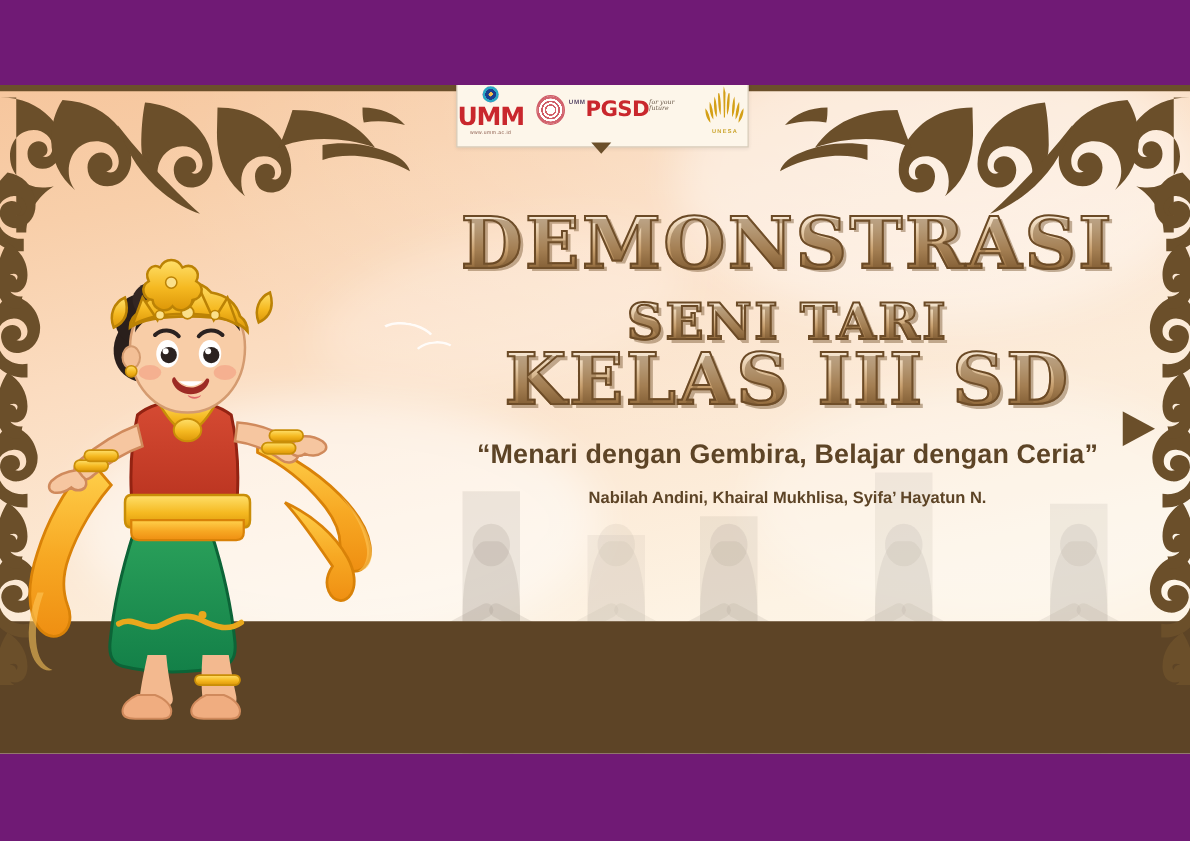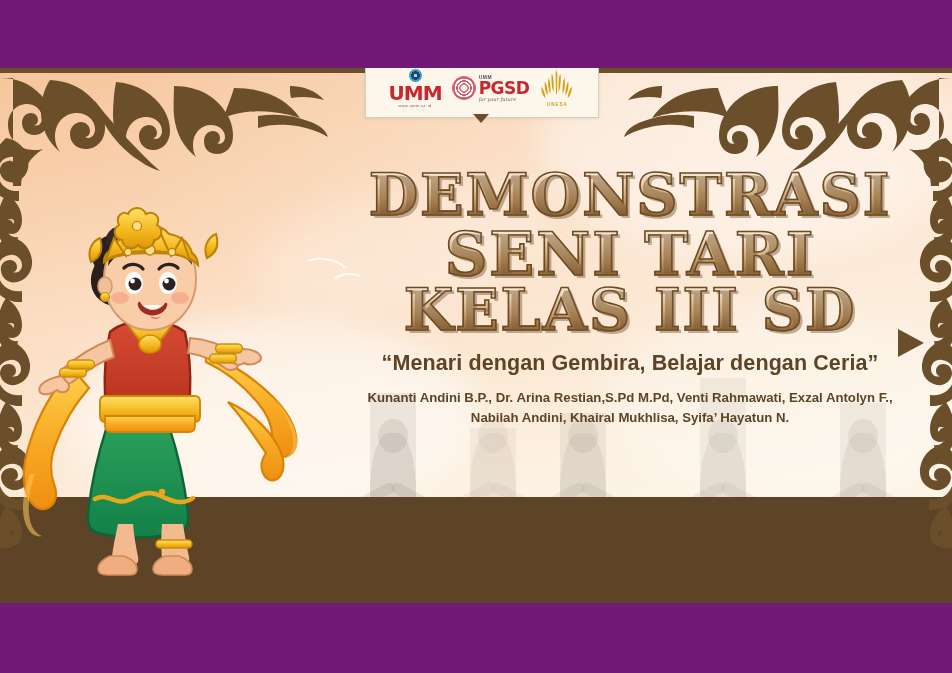--- a/index.html
+++ b/index.html
@@ -69,21 +69,21 @@
   .umm-mark{width:13px;height:13px;border-radius:50%;
     background:radial-gradient(circle at 50% 50%,#f2c14e 0 18%,#1b3f8f 19% 46%,#2aa7c4 47% 70%,#7b3f9d 71% 100%);
     margin-bottom:1px;}
   .umm-txt{font-family:"DejaVu Sans",sans-serif;font-weight:bold;font-size:20px;color:#c9272d;letter-spacing:-1px;}
   .umm-url{font-family:"Liberation Sans",sans-serif;font-size:4px;color:#8a5a4a;letter-spacing:.4px;margin-top:1px;}
 
   .pgsd-wrap{display:flex;align-items:center;gap:3px;}
   .pgsd-seal{width:22px;height:22px;border-radius:50%;
     background:radial-gradient(circle,#fff 0 22%,#d4606a 23% 30%,#fff 31% 40%,#cf5b66 41% 49%,#fff 50% 60%,#d26570 61% 72%,#fff 73% 82%,#cf5b66 83% 100%);
     border:1px solid #cf5b66;}
-  .pgsd-txt{display:flex;flex-direction:column;line-height:1;}
+  .pgsd-txt{display:flex;flex-direction:row;line-height:1;}
   .pgsd-umm{font-size:5px;font-weight:bold;color:#5a4a6a;letter-spacing:.5px;}
   .pgsd-main{font-family:"DejaVu Sans",sans-serif;font-size:17px;font-weight:bold;color:#c9272d;letter-spacing:-.5px;}
   .pgsd-sub{font-family:"DejaVu Serif",serif;font-style:italic;font-size:5px;color:#6b5a4a;}
 
   .unesa-wrap{display:flex;flex-direction:column;align-items:center;line-height:1;}
   .unesa-txt{font-size:4.5px;font-weight:bold;color:#c9a227;letter-spacing:1px;margin-top:1px;}
 
   
   #headline{position:absolute;left:330px;top:100px;width:600px;text-align:center;}
   .hl{
@@ -94,21 +94,21 @@
     color:#c9a479;
     background:linear-gradient(180deg,#fbf0e2 0%,#e8cfae 28%,#c79f6e 58%,#8a6336 88%);
     -webkit-background-clip:text;background-clip:text;
     -webkit-text-fill-color:transparent;
     -webkit-text-stroke:1.6px #6b4a26;
     paint-order:stroke fill;
     text-shadow:3px 3px 0 rgba(120,86,48,.45);
     margin:0;
   }
   #hl1{font-size:57px;}
-  #hl2{font-size:59px;margin-top:4px;}
+  #hl2{font-size:40px;margin-top:16px;}
   #hl3{font-size:57px;margin-top:0;}
 
   #tagline{
     position:absolute;left:330px;top:283px;width:600px;text-align:center;
     font-family:Liberation Sans, sans-serif;font-weight:bold;font-size:21.5px;
     color:#5d4426;letter-spacing:.1px;
   }
   #authors{
     position:absolute;left:325px;top:320px;width:610px;text-align:center;
     font-family:"Liberation Sans",sans-serif;font-weight:bold;font-size:13.2px;
@@ -255,21 +255,20 @@
     <div id="logo-tab"></div>
 
     <div id="headline">
       <div class="hl" id="hl1">DEMONSTRASI</div>
       <div class="hl" id="hl2">SENI TARI</div>
       <div class="hl" id="hl3">KELAS III SD</div>
     </div>
 
     <div id="tagline">“Menari dengan Gembira, Belajar dengan Ceria”</div>
     <div id="authors">
-      <div>Kunanti Andini B.P., Dr. Arina Restian,S.Pd M.Pd, Venti Rahmawati, Exzal Antolyn F.,</div>
       <div>Nabilah Andini, Khairal Mukhlisa, Syifa’ Hayatun N.</div>
     </div>
 
     <svg id="dancer" viewBox="0 0 330 415">
       <defs>
         <linearGradient id="sashG" x1="0" y1="0" x2="0" y2="1">
           <stop offset="0%" stop-color="#ffd24d"></stop>
             <stop offset="55%" stop-color="#f7a823"></stop>
             <stop offset="100%" stop-color="#ef8f12"></stop>
         </linearGradient>

